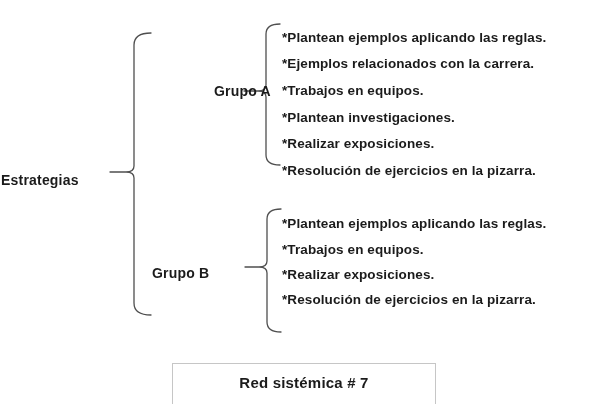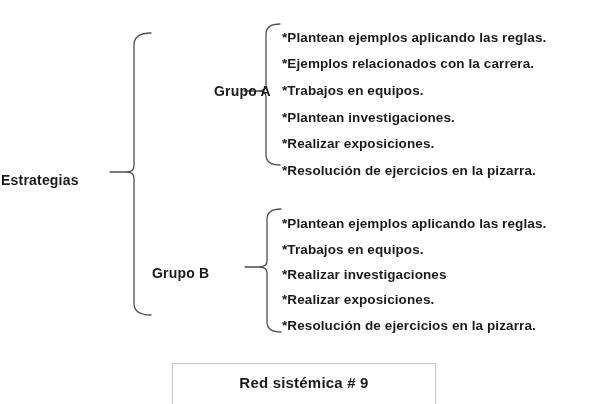--- a/index.html
+++ b/index.html
@@ -104,22 +104,21 @@
     <div class="item">*Ejemplos relacionados con la carrera.</div>
     <div class="item">*Trabajos en equipos.</div>
     <div class="item">*Plantean investigaciones.</div>
     <div class="item">*Realizar exposiciones.</div>
     <div class="item">*Resolución de ejercicios en la pizarra.</div>
   </div>
 
   <div class="item-list" id="items-grupo-b">
     <div class="item">*Plantean ejemplos aplicando las reglas.</div>
     <div class="item">*Trabajos en equipos.</div>
-    <div class="item">*Realizar investigaciones</div>
     <div class="item">*Realizar exposiciones.</div>
     <div class="item">*Resolución de ejercicios en la pizarra.</div>
   </div>
 
   <div id="caption-box">
-    <span id="caption-text">Red sistémica # 9</span>
+    <span id="caption-text">Red sistémica # 7</span>
   </div>
 
 </div>
 
 </body></html>

